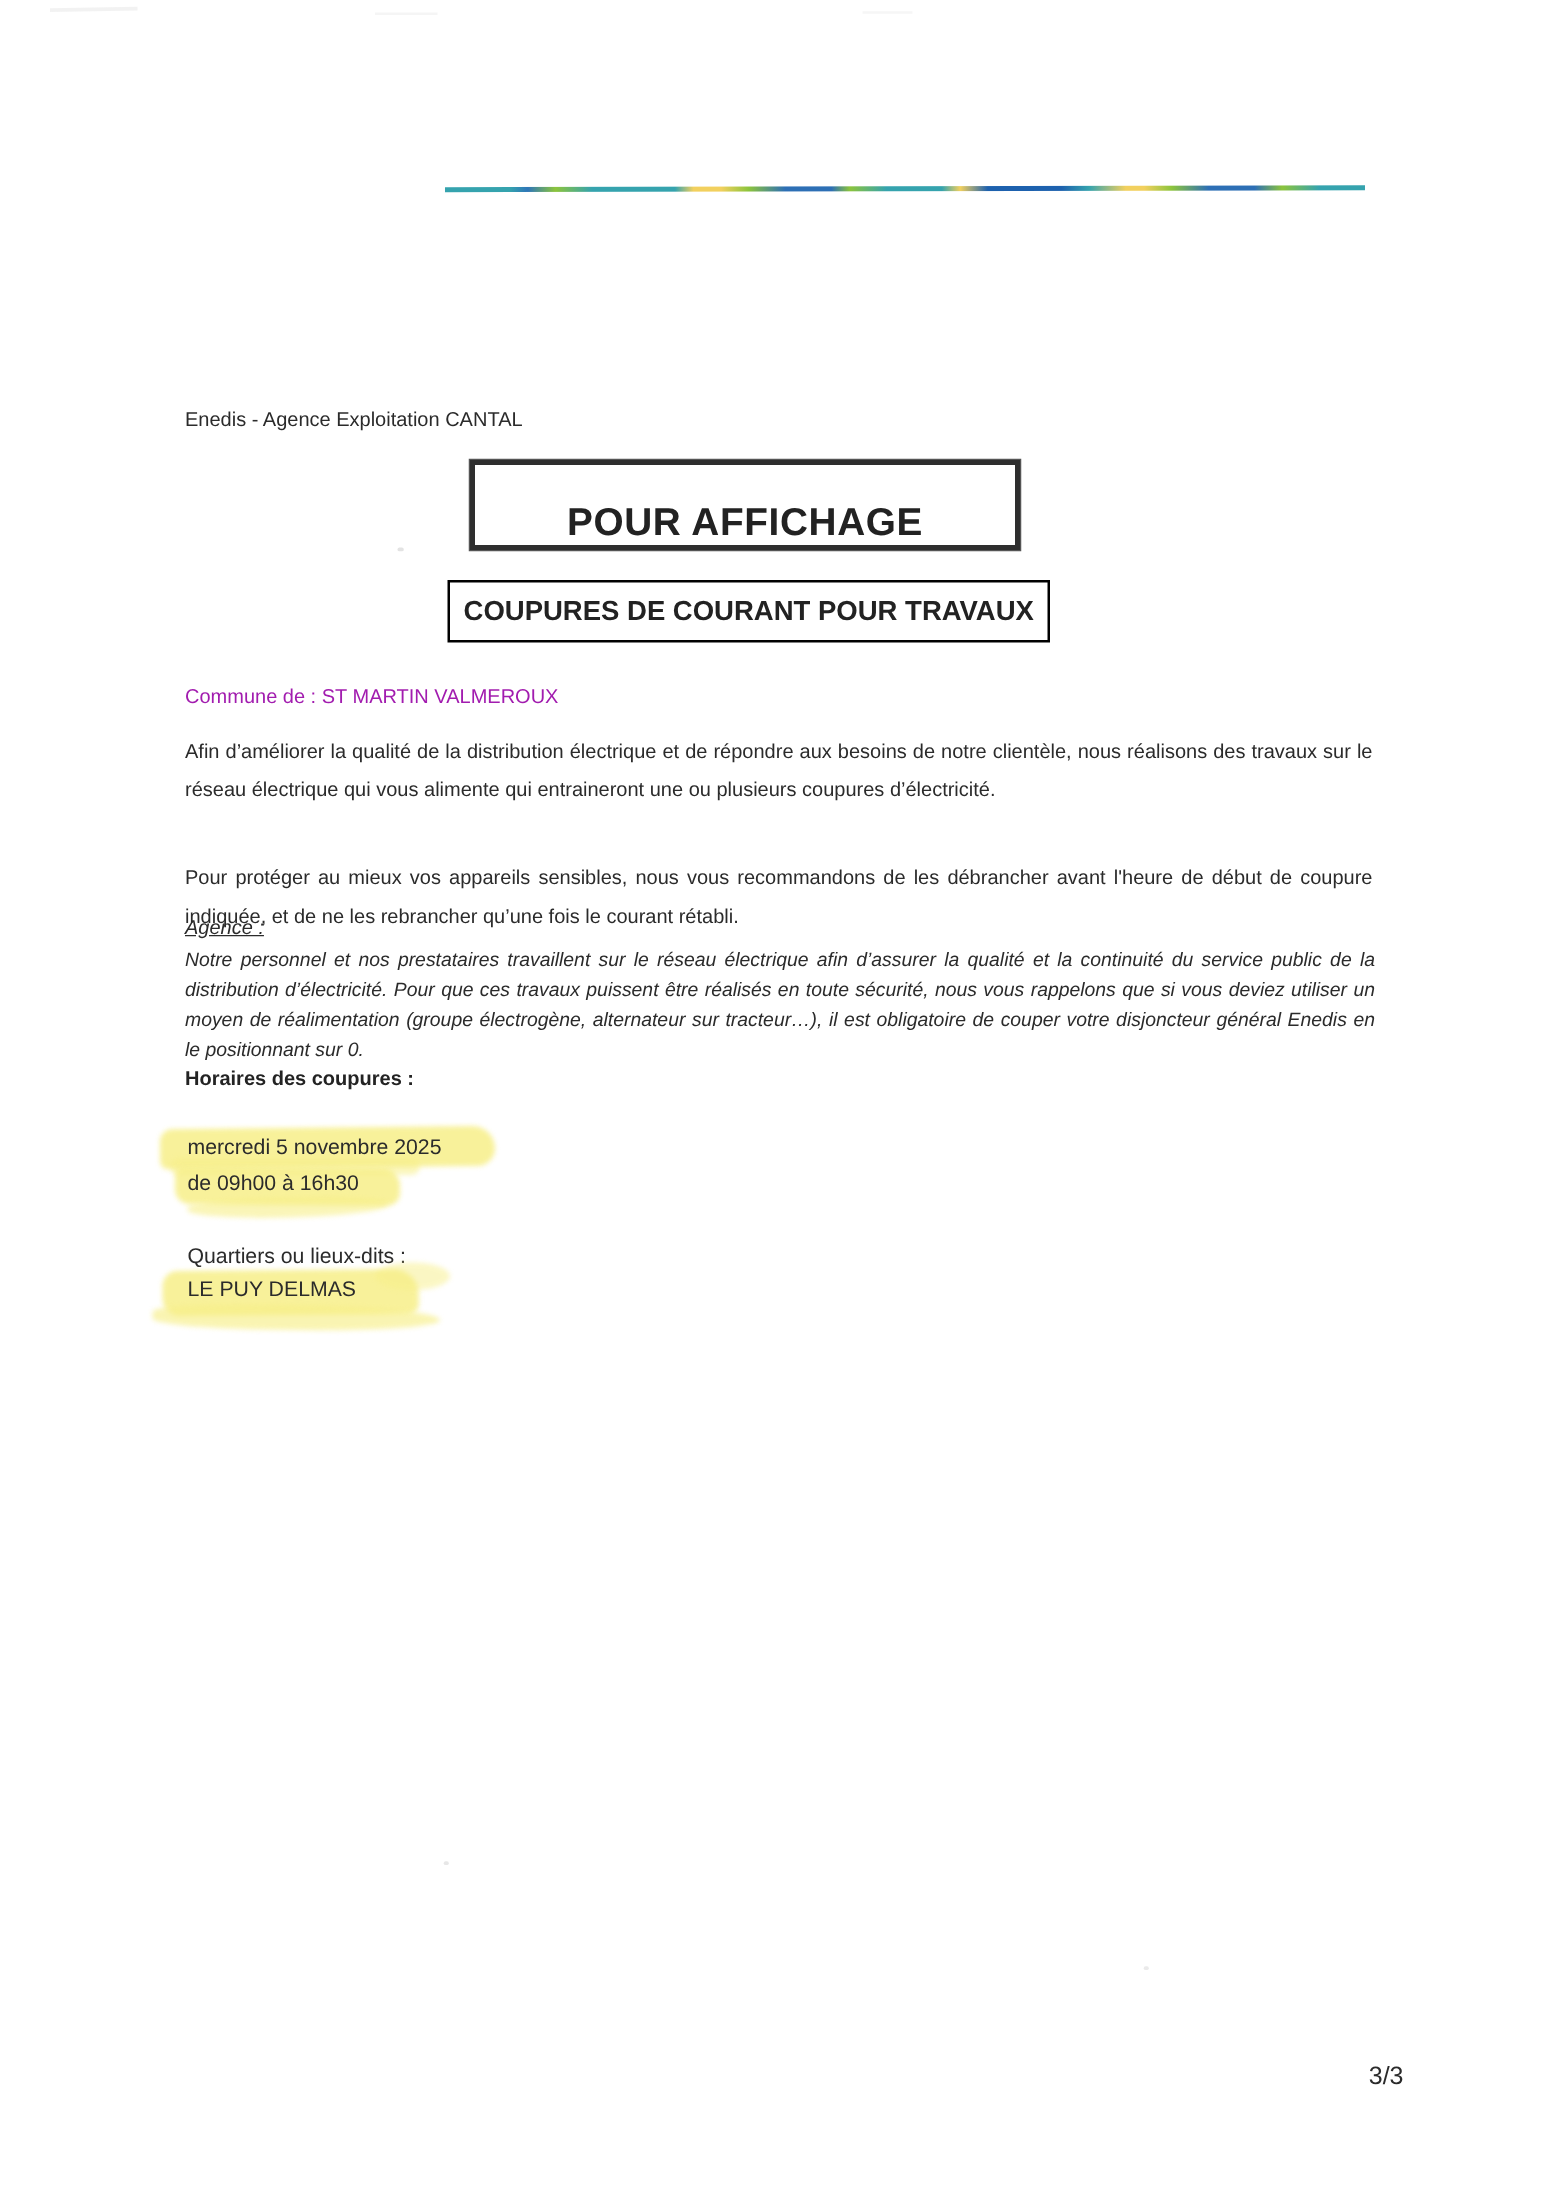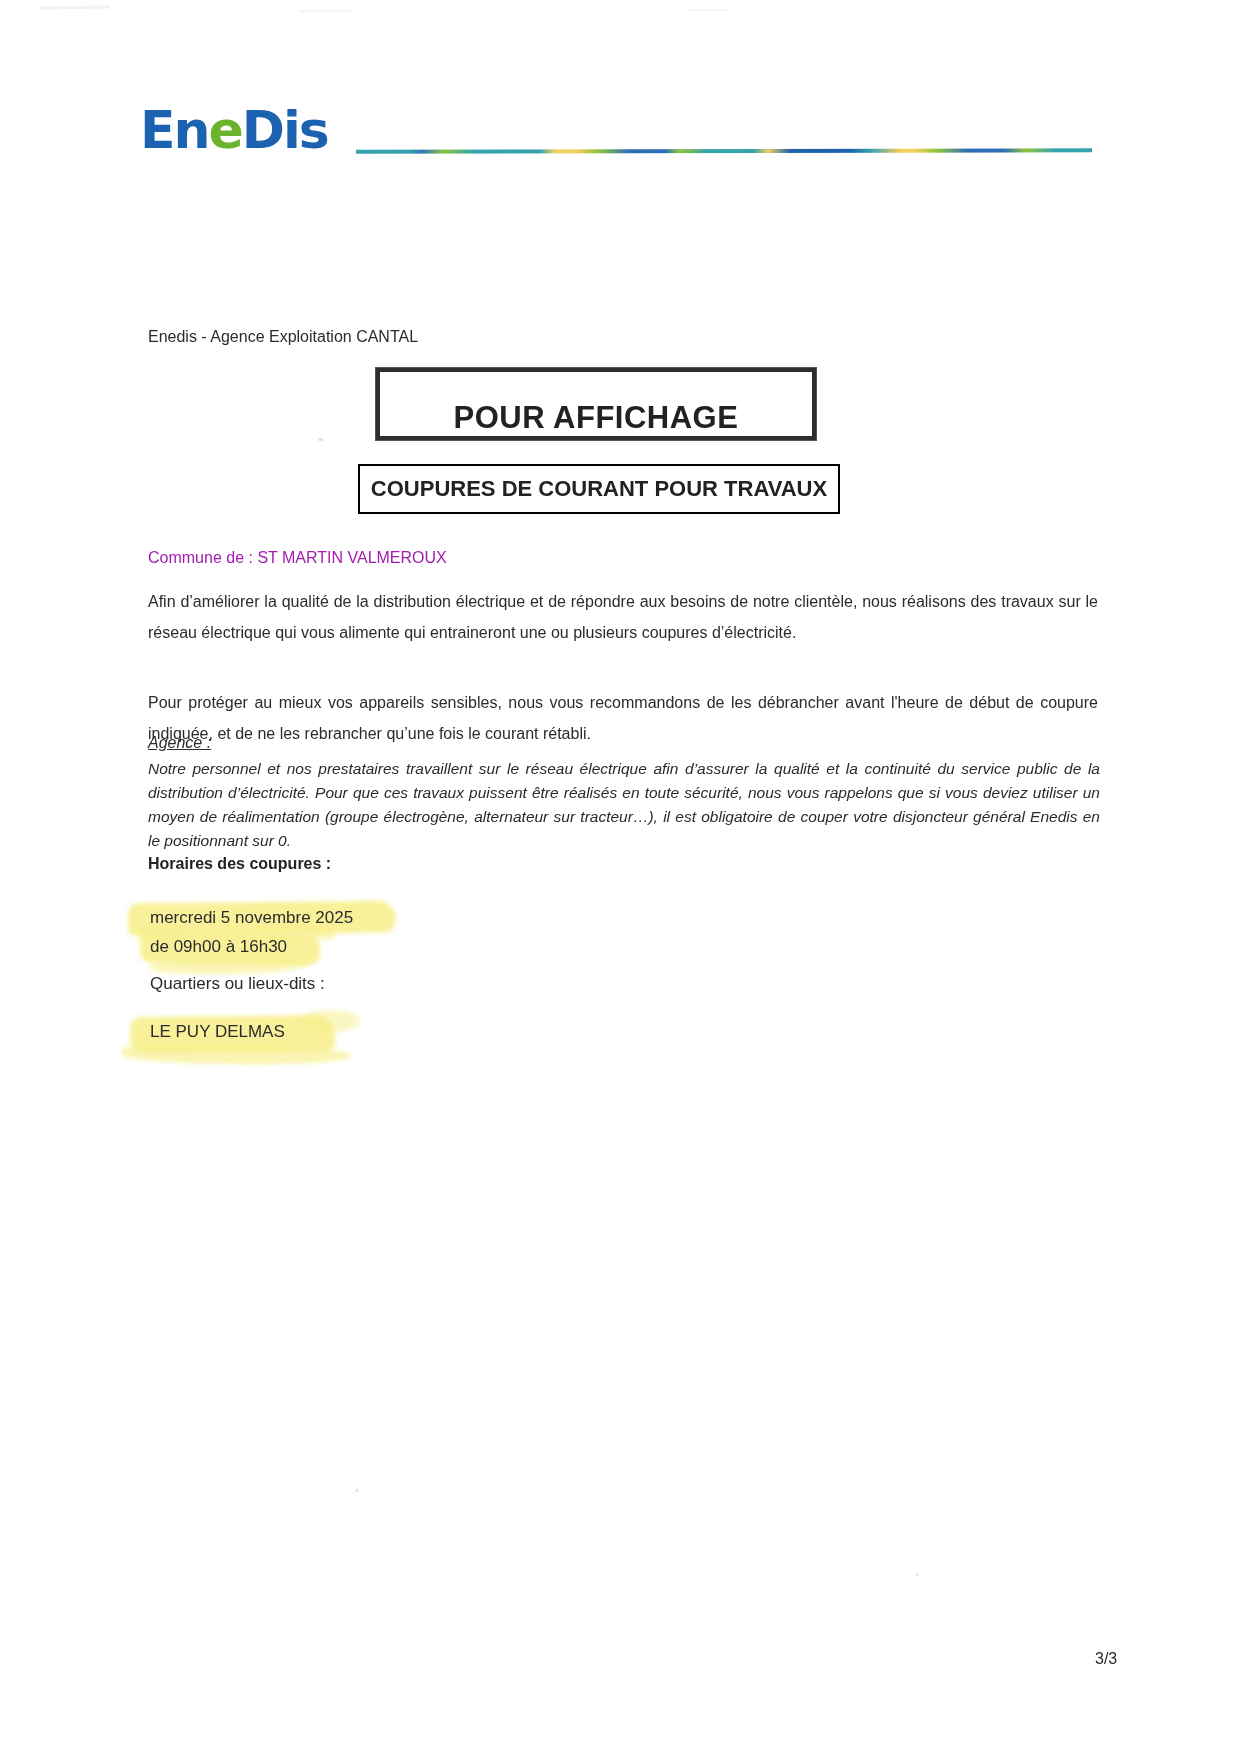--- a/index.html
+++ b/index.html
@@ -80,30 +80,30 @@
   }
   .date-line{
     position:absolute;left:150px;top:908px;
     font-size:17px;color:#2b2b2b;z-index:2;
   }
   .hours-line{
     position:absolute;left:150px;top:937px;
     font-size:17px;color:#2b2b2b;z-index:2;
   }
   .quartiers-label{
-    position:absolute;left:150px;top:974px;
+    position:absolute;left:150px;top:995px;
     font-size:17px;color:#2b2b2b;
   }
   .quartiers-value{
     position:absolute;left:150px;top:1022px;
     font-size:17px;color:#2b2b2b;z-index:2;
   }
   .page-number{
     position:absolute;left:1095px;top:1650px;
-    font-size:16px;color:#2b2b2b;
+    font-size:20px;color:#2b2b2b;
   }
   
   .hl{
     position:absolute;background:#f7ef89;z-index:1;
     filter:blur(2px);opacity:0.85;
   }
   .hl-a{left:128px;top:902px;width:268px;height:32px;border-radius:10px 18px 14px 6px;transform:rotate(-0.6deg);}
   .hl-a2{left:136px;top:926px;width:200px;height:14px;border-radius:8px;opacity:0.55;}
   .hl-b{left:140px;top:934px;width:180px;height:30px;border-radius:6px 14px 10px 12px;transform:rotate(0.4deg);}
   .hl-b2{left:150px;top:958px;width:160px;height:16px;border-radius:50% 40% 60% 50%;opacity:0.6;transform:rotate(-1deg);}
@@ -117,23 +117,20 @@
   .speck-3{left:690px;top:9px;width:40px;height:2px;opacity:0.12;}
   .speck-4{left:318px;top:438px;width:5px;height:3px;border-radius:2px;opacity:0.4;}
   .speck-5{left:355px;top:1489px;width:4px;height:3px;border-radius:2px;opacity:0.35;}
   .speck-6{left:915px;top:1573px;width:4px;height:3px;border-radius:2px;opacity:0.3;}
 </style>
 </head>
 <body>
 
 <div class="page">
 
-  <div class="logo">
-    <span class="blue">En</span><span class="green">e</span><span class="blue">Dis</span>
-  </div>
   <div class="brand-line"></div>
 
   <div class="agency">Enedis - Agence Exploitation CANTAL</div>
 
   <div class="box-affichage">
     <span>POUR AFFICHAGE</span>
   </div>
   <div class="box-coupures">
     <span>COUPURES DE COURANT POUR TRAVAUX</span>
   </div>

